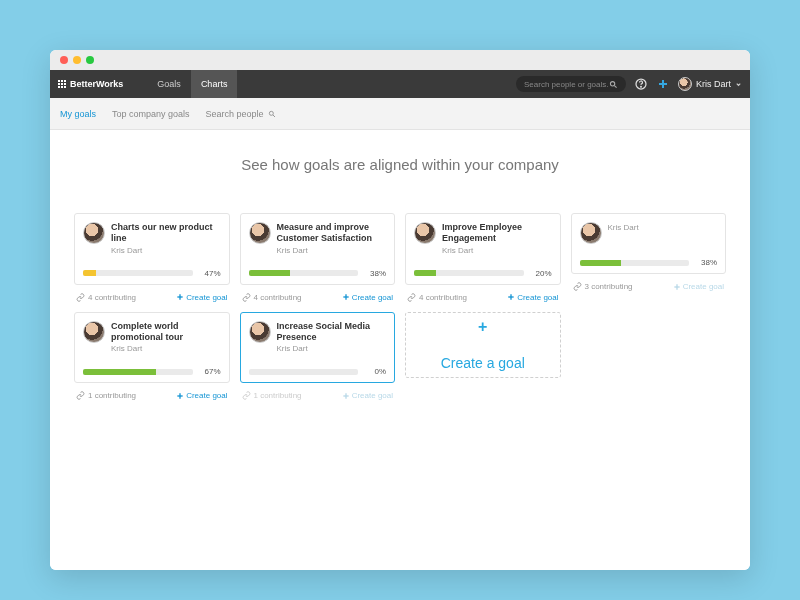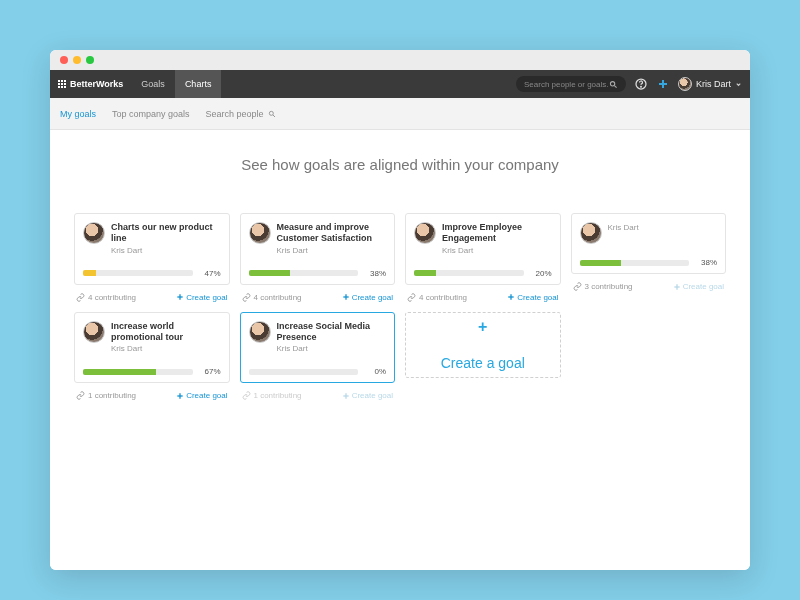--- a/index.html
+++ b/index.html
@@ -5,21 +5,21 @@
   * { box-sizing: border-box; margin: 0; padding: 0; }
   html, body { width: 800px; height: 600px; font-family: "Helvetica Neue", Arial, sans-serif; }
   body { background: #83cee8; display: flex; align-items: flex-start; justify-content: center; }
   .window { width: 700px; margin-top: 50px; border-radius: 6px; overflow: hidden; box-shadow: 0 8px 30px rgba(0,0,0,0.15); background: #fff; }
   .titlebar { height: 20px; background: #ececec; display: flex; align-items: center; padding: 0 10px; gap: 5px; }
   .dot { width: 8px; height: 8px; border-radius: 50%; }
   .dot.red { background: #ff5f57; }
   .dot.yellow { background: #ffbd2e; }
   .dot.green { background: #28c940; }
   .topnav { height: 28px; background: #3a3a3a; display: flex; align-items: center; color: #ddd; font-size: 9px; padding: 0 8px; }
-  .brand { font-weight: 600; color: #fff; display: flex; align-items: center; gap: 4px; margin-right: 8px; }
+  .brand { font-weight: 600; color: #fff; display: flex; align-items: center; gap: 4px; margin-right: 24px; }
   .brand-icon { display: grid; grid-template-columns: repeat(3,2px); grid-template-rows: repeat(3,2px); gap:1px; }
   .brand-icon span { width:2px; height:2px; background:#fff; }
   .nav-tabs { display:flex; height:100%; }
   .nav-tab { display:flex; align-items:center; padding:0 10px; color:#ccc; cursor:pointer; }
   .nav-tab.active { background:#555; color:#fff; }
   .topnav-right { margin-left:auto; display:flex; align-items:center; gap:8px; }
   .search-pill { background:#2a2a2a; border-radius:10px; height:16px; display:flex; align-items:center; padding:0 8px; color:#888; width:110px; }
   .search-pill svg { margin-left:auto; }
   .icon-btn { width:14px; height:14px; display:flex; align-items:center; justify-content:center; color:#ddd; cursor:pointer; }
   .plus-btn { color:#35a7e0; font-size:14px; font-weight:bold; }
@@ -232,21 +232,21 @@
                 <line x1="12" y1="4" x2="12" y2="20"></line>
                 <line x1="4" y1="12" x2="20" y2="12"></line>
               </svg> Create goal</span>
           </div>
         </div>
         <div class="cell">
           <div class="card">
             <div class="card-head">
               <div class="avatar"></div>
               <div style="min-width:0">
-                <div class="title">Increase world promotional tour</div>
+                <div class="title">Complete world promotional tour</div>
                 <div class="owner">Kris Dart</div>
               </div>
             </div>
             <div class="progress-row">
               <div class="bar">
                 <div class="bar-fill" style="width:67%;background:#7bbf3a"></div>
               </div>
               <div class="pct">67%</div>
             </div>
           </div>

